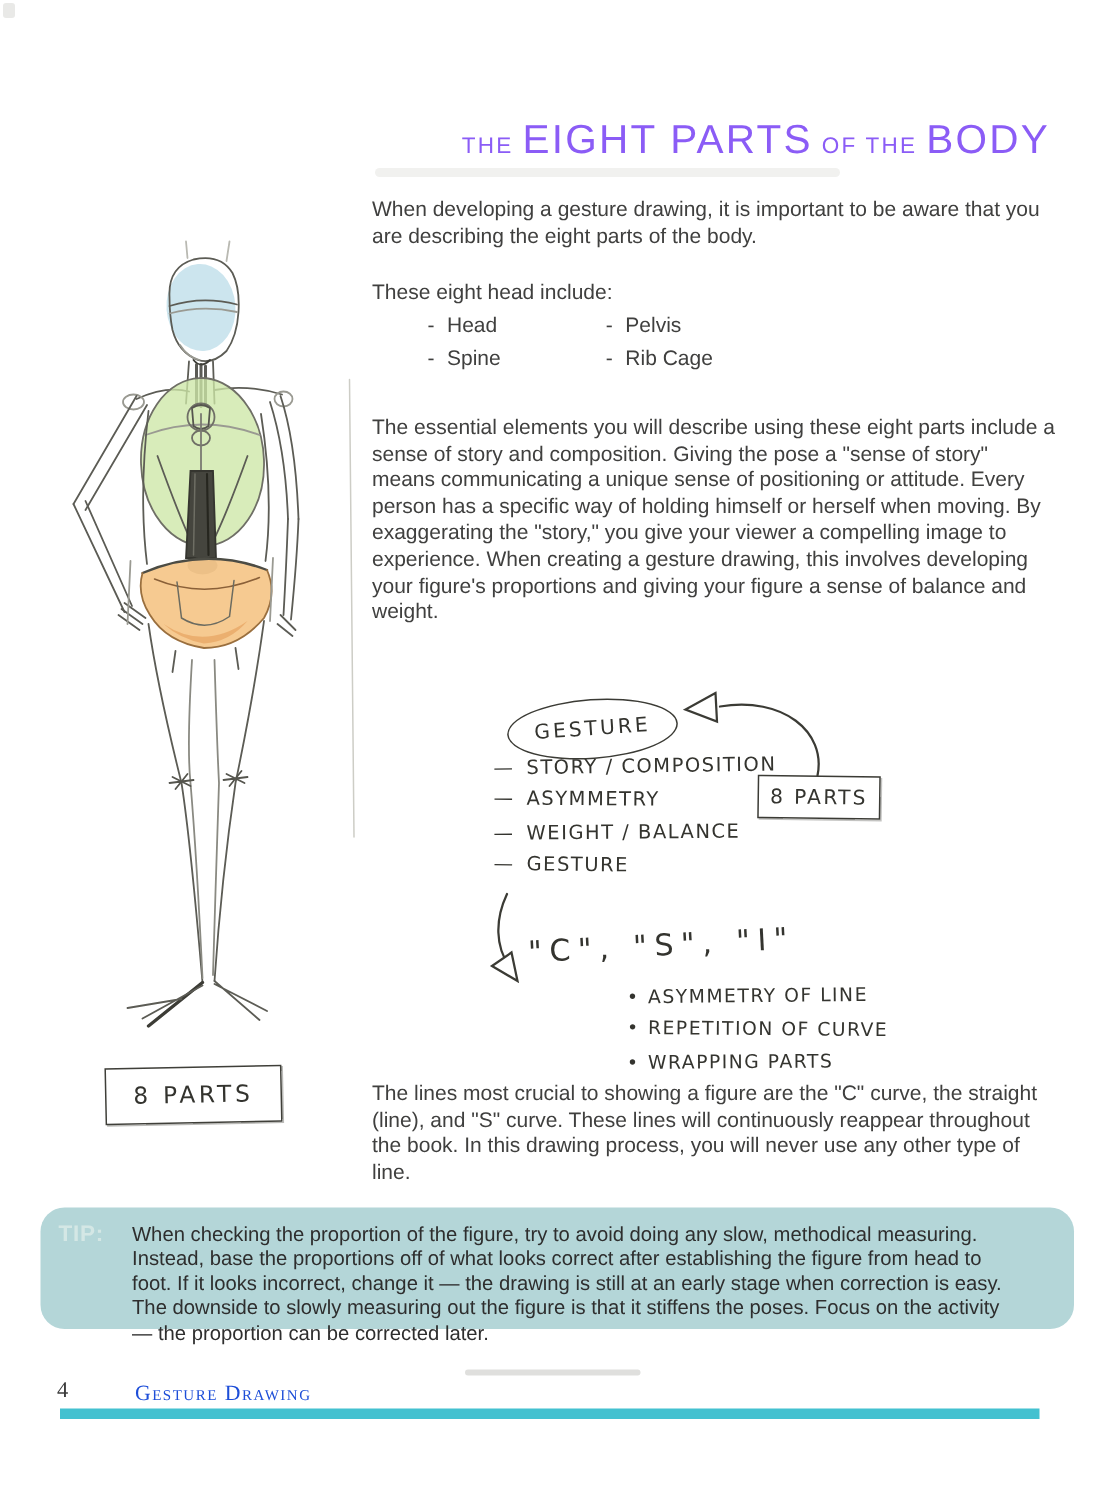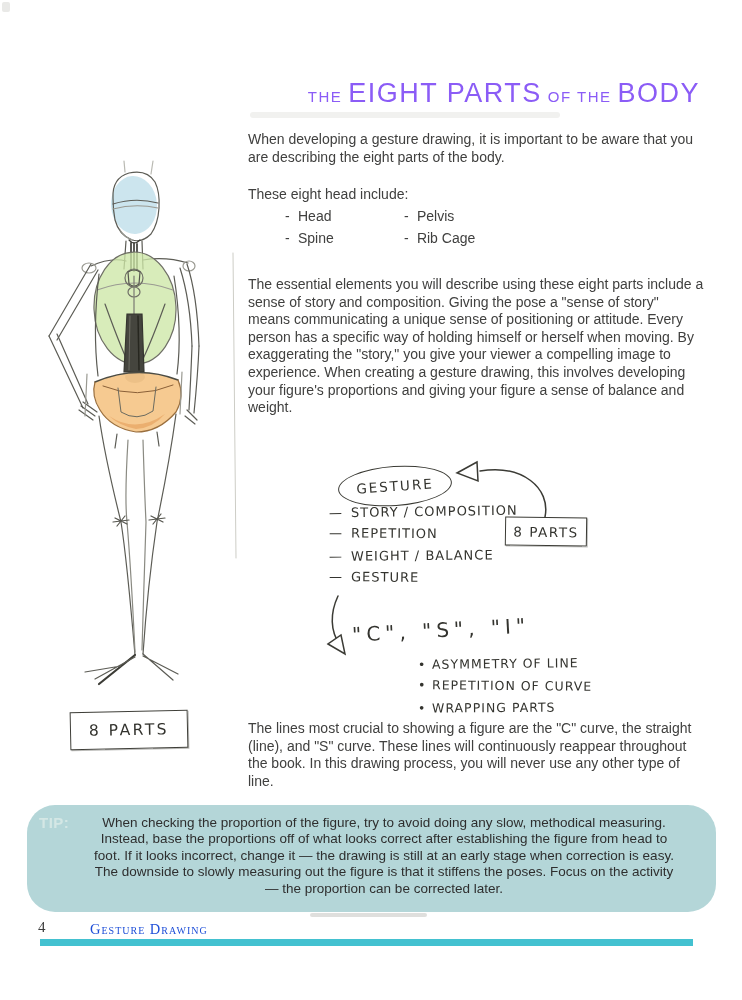--- a/index.html
+++ b/index.html
@@ -22,23 +22,23 @@
   .p-list-intro{top:186px;}
   .p-essential{top:276px;}
   .p-lines{top:720px;}
 
   .parts-list{left:248px;top:208px;width:456px;font-size:14px;}
   .parts-row{height:21.5px;padding-left:37px;}
   .parts-cell1{display:inline-block;width:115px;}
   .parts-dash{display:inline-block;width:13px;}
 
   
-  .tip-box{left:27px;top:805px;width:689px;height:107px;background:#b4d6d8;border-radius:28px;}
+  .tip-box{left:27px;top:805px;width:689px;height:81px;background:#b4d6d8;border-radius:16px;}
   .tip-label{left:12px;top:9px;font-size:15px;font-weight:bold;color:#d4e7e5;letter-spacing:.5px;}
-  .tip-text{left:61px;top:10px;width:592px;font-size:13.5px;line-height:16.4px;color:#2e2e2e;text-align:center;}
+  .tip-text{left:61px;top:10px;width:592px;font-size:13.5px;line-height:16.4px;color:#2e2e2e;}
 
   
   .footer-num{left:38px;top:919px;font-family:"Liberation Serif",serif;font-size:15px;color:#3c3c3c;}
   .footer-title{left:90px;top:921px;font-family:"Liberation Serif",serif;font-variant:small-caps;
                 font-size:14.5px;letter-spacing:1px;color:#1d4ed8;}
   .footer-bar{left:40px;top:939px;width:653px;height:7px;background:#43c1d0;}
 
   
   .hand{font-family:"DejaVu Sans",sans-serif;color:#34342f;}
   .gesture-ellipse{left:338px;top:466px;width:112px;height:38px;border:1.6px solid #3b3b35;
@@ -180,21 +180,21 @@
     <polygon points="48,196 65,206 61,187" fill="#ffffff"></polygon>
   </g>
 </svg>
 
 <div class="abs hand gesture-ellipse">
   <span>GESTURE</span>
 </div>
 
 <div class="abs hand d-items">
   <div class="d-item"><span class="dash">—</span><span>STORY / COMPOSITION</span></div>
-  <div class="d-item"><span class="dash">—</span><span>REPETITION</span></div>
+  <div class="d-item"><span class="dash">—</span><span>ASYMMETRY</span></div>
   <div class="d-item"><span class="dash">—</span><span>WEIGHT / BALANCE</span></div>
   <div class="d-item"><span class="dash">—</span><span>GESTURE</span></div>
 </div>
 
 <div class="abs hand parts-box">
   <span>8 PARTS</span>
 </div>
 
 <div class="abs hand csi">"C", "S", "I"</div>
 

